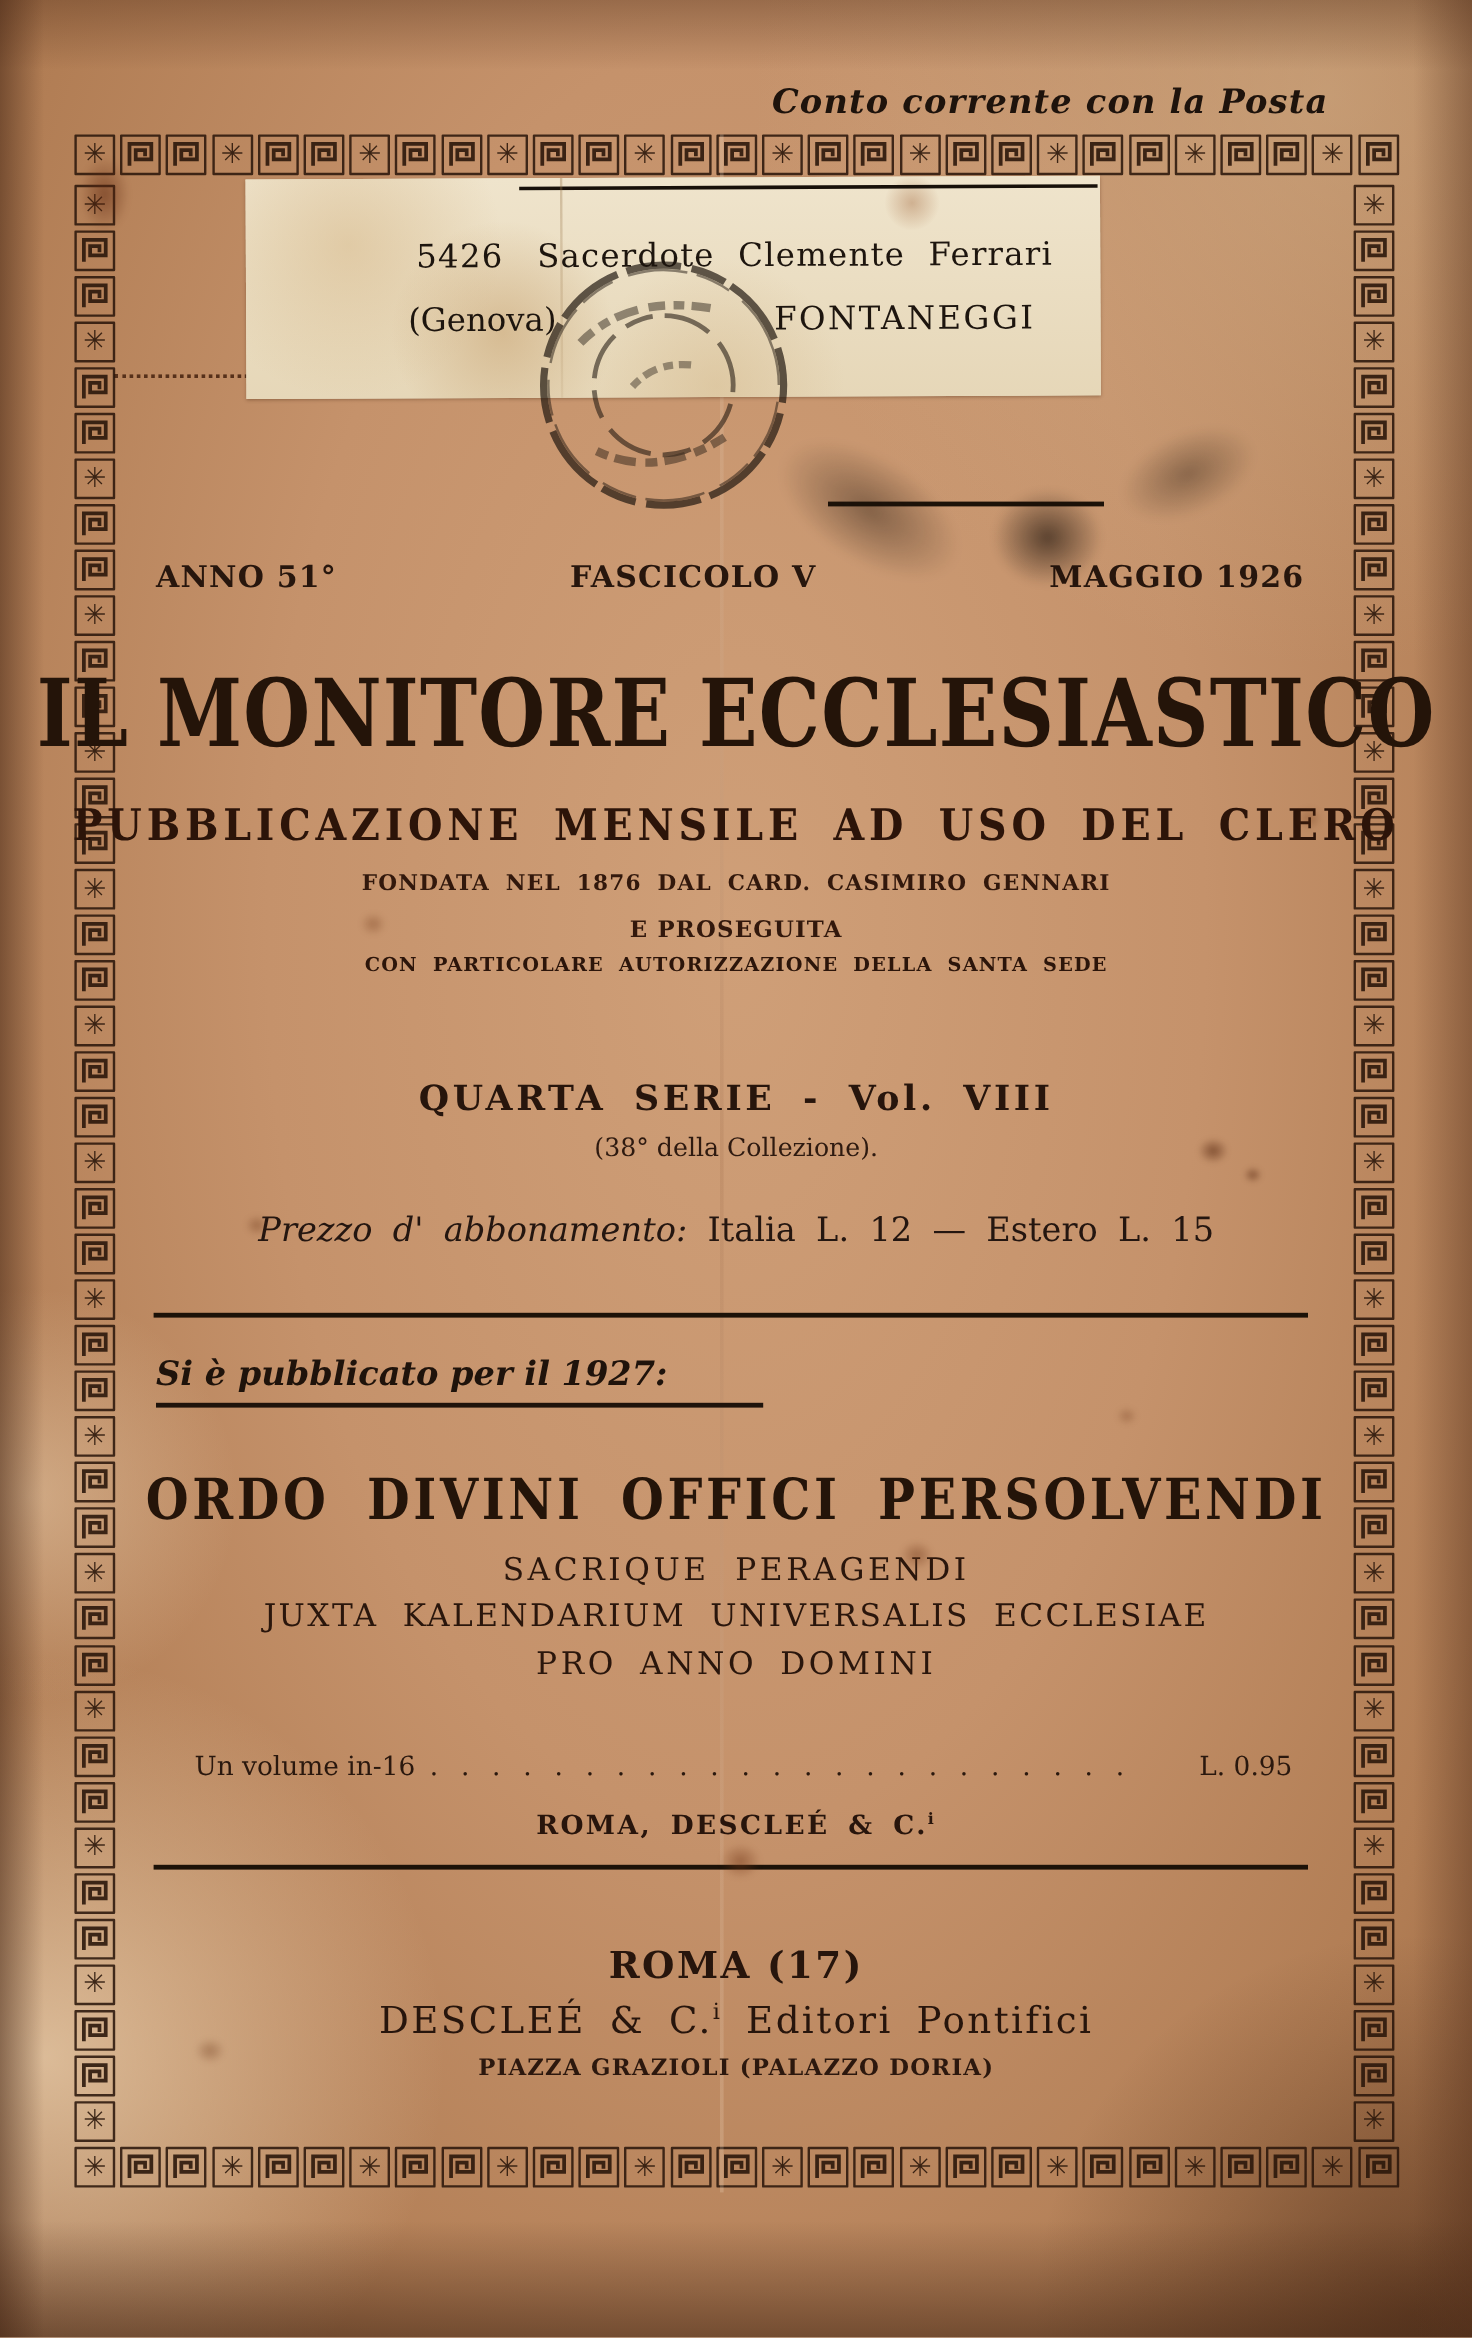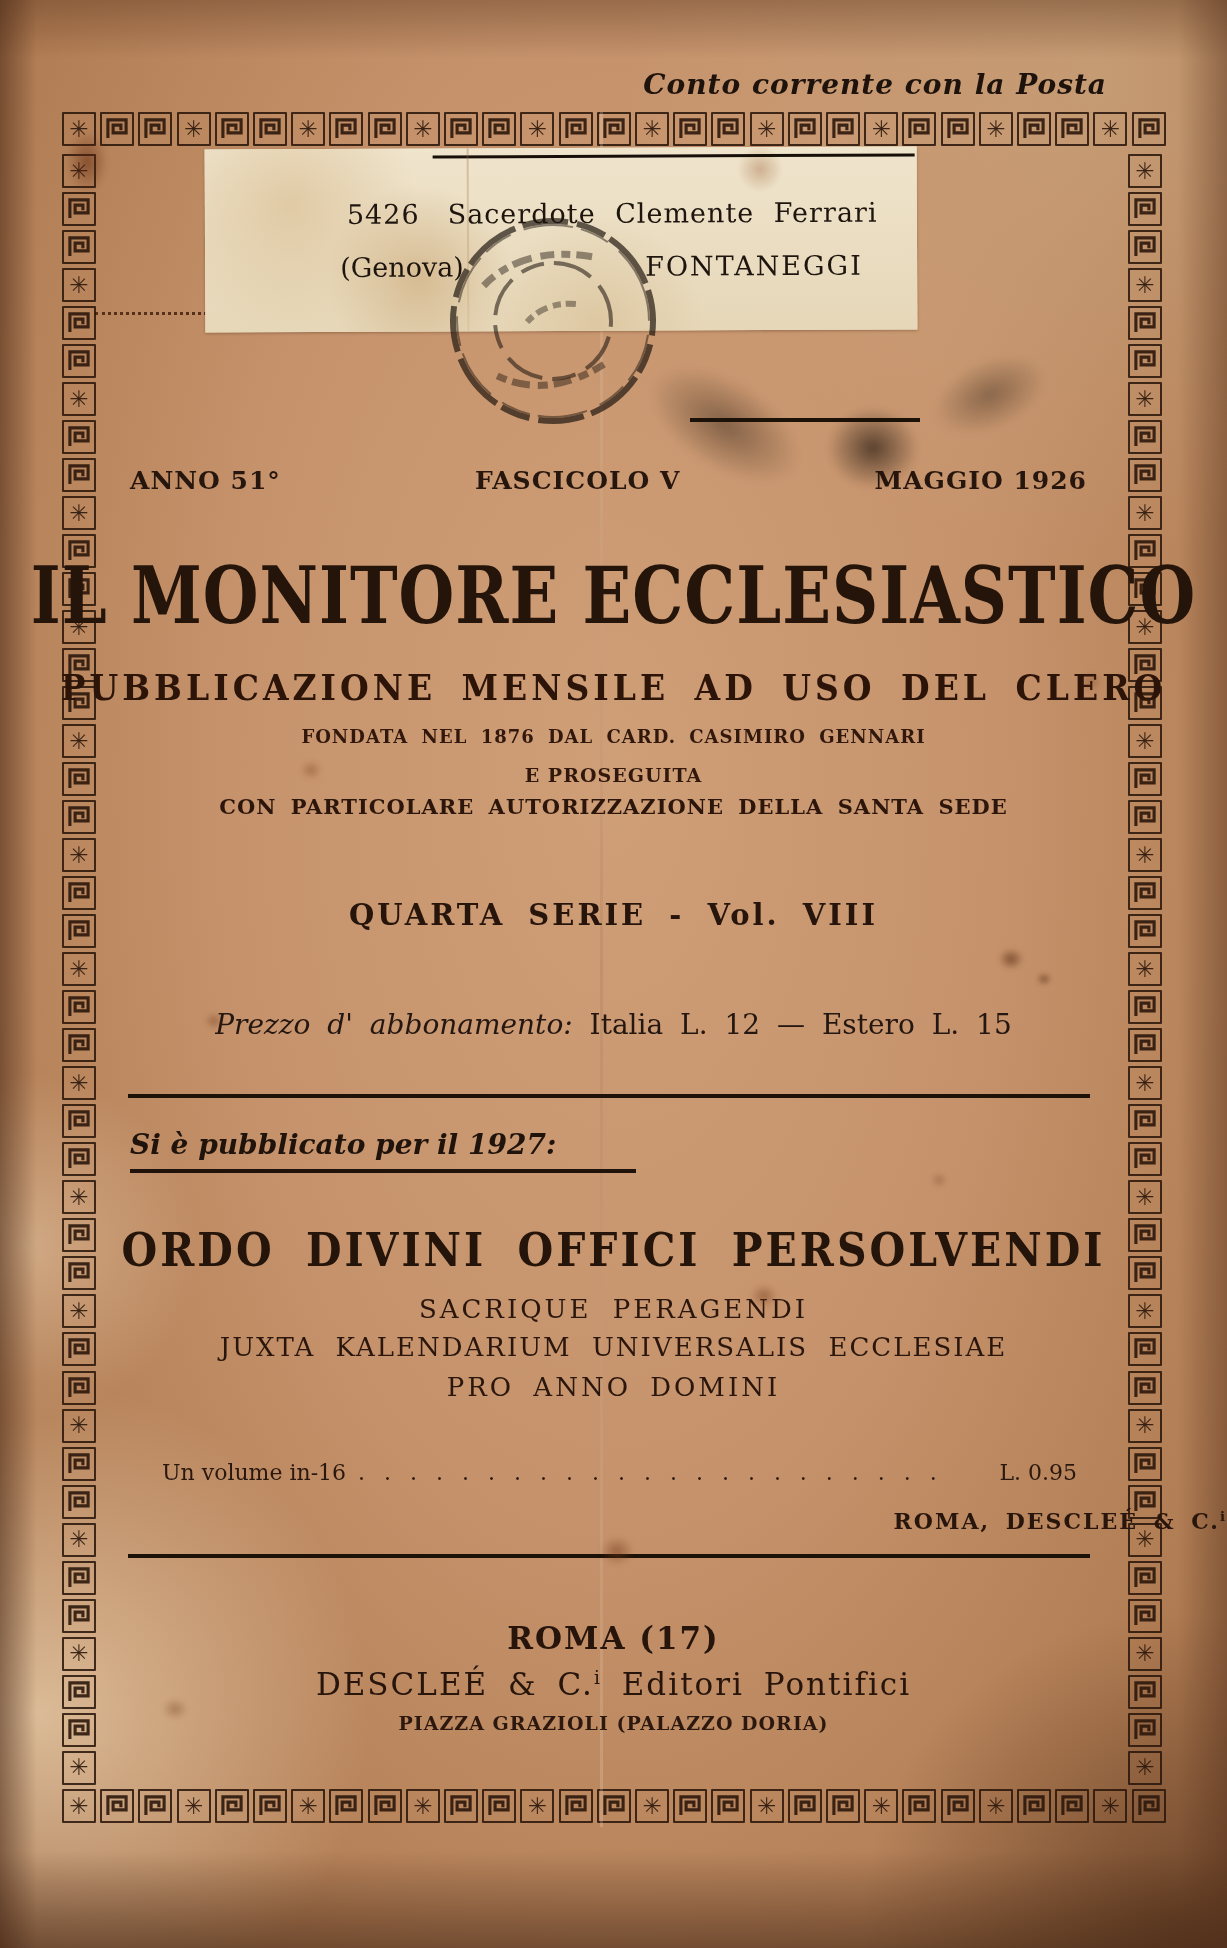--- a/index.html
+++ b/index.html
@@ -64,37 +64,37 @@
   .postal-note{top:68px; left:0; right:120px; text-align:right;
     font-style:italic; font-weight:bold; font-size:28px; letter-spacing:1px; color:#1e130c; z-index:3;}
   .issue-row{top:466px; left:130px; right:140px; display:flex; justify-content:space-between;
     font-weight:bold; font-size:25px; letter-spacing:1px; color:#27160d; z-index:3;text-align:right;}
   .masthead{top:550px; font-weight:bold; font-size:64px; letter-spacing:1px; color:#241409;
     transform:scaleY(1.22); transform-origin:top; white-space:nowrap; z-index:3;}
   .subtitle{top:666px; font-weight:bold; font-size:33px; letter-spacing:4px; word-spacing:10px;
     color:#2c1409; transform:scaleY(1.1); transform-origin:top; z-index:3;}
   .founded{top:726px; font-weight:bold; font-size:18px; letter-spacing:1px; word-spacing:6px; color:#32180c; z-index:3;}
   .cont1{top:764px; font-weight:bold; font-size:19px; letter-spacing:1px; color:#32180c; z-index:3;}
-  .cont2{top:794px; font-weight:bold; font-size:21px; letter-spacing:1px; word-spacing:6px; color:#2c150a; z-index:3;}
+  .cont2{top:794px; font-weight:bold; font-size:16px; letter-spacing:1px; word-spacing:6px; color:#2c150a; z-index:3;}
   .series{top:898px; font-weight:bold; font-size:29px; letter-spacing:3px; word-spacing:10px; color:#27150c; z-index:3;}
   .collection{top:944px; font-size:21px; color:#2e1a10; z-index:3;}
   .price-row{top:1008px; font-size:28px; color:#241610; word-spacing:8px; z-index:3;}
   .price-row .lbl{font-style:italic;}
   .rule{height:4px; background:#1c1208; z-index:3;}
   .announce{top:1128px; left:130px; font-weight:bold; font-style:italic; font-size:28px;
     color:#1f130b; border-bottom:4px solid #1f130b; padding:0 80px 8px 0; z-index:3;}
   .ordo-title{top:1222px; font-weight:bold; font-size:41px; letter-spacing:3px; word-spacing:14px;
     color:#241409; transform:scaleY(1.15); transform-origin:top; z-index:3;}
   .ordo2{top:1294px; font-size:26px; letter-spacing:3px; word-spacing:10px; color:#2a160c; z-index:3;}
   .ordo3{top:1332px; font-size:26px; letter-spacing:2px; word-spacing:10px; color:#2a160c; z-index:3;}
   .ordo4{top:1372px; font-size:26px; letter-spacing:3px; word-spacing:8px; color:#2a160c; z-index:3;}
   .volume-row{top:1460px; left:162px; right:150px; display:flex; align-items:baseline;
     font-size:22px; color:#2a180e; z-index:3;}
   .volume-row .dots{flex:1; overflow:hidden; white-space:nowrap; margin:0 12px; letter-spacing:6px;}
-  .pub-inline{top:1508px; font-weight:bold; font-size:22px; letter-spacing:2px; word-spacing:6px; color:#28150c; z-index:3;text-align:right;}
+  .pub-inline{top:1508px; font-weight:bold; font-size:22px; letter-spacing:2px; word-spacing:6px; color:#28150c; z-index:3;}
   .f-city{top:1620px; font-weight:bold; font-size:31px; letter-spacing:2px; color:#27150c; z-index:3;}
   .f-pub{top:1666px; font-size:31px; letter-spacing:2px; word-spacing:8px; color:#27150c; z-index:3;}
   .f-addr{top:1712px; font-weight:bold; font-size:19px; letter-spacing:1px; color:#2c180e; z-index:3;}
   .f-year{top:1742px; font-size:24px; letter-spacing:2px; color:#2a170d; z-index:3;}
   sup{font-size:60%;}
 
   .stain{border-radius:50%; filter:blur(2px); z-index:4;}
   .fold{left:600px; top:112px; width:3px; height:1715px;
     background:linear-gradient(180deg, rgba(255,240,220,.22), rgba(120,70,40,.12), rgba(255,240,220,.2)); z-index:2;}
 </style>
@@ -768,20 +768,21 @@
     <span>FASCICOLO V</span>
     <span>MAGGIO 1926</span>
   </div>
 
   <div class="abs ctr masthead">IL MONITORE ECCLESIASTICO</div>
   <div class="abs ctr subtitle">PUBBLICAZIONE MENSILE AD USO DEL CLERO</div>
   <div class="abs ctr founded">FONDATA NEL 1876 DAL CARD. CASIMIRO GENNARI</div>
   <div class="abs ctr cont1">E PROSEGUITA</div>
   <div class="abs ctr cont2">CON PARTICOLARE AUTORIZZAZIONE DELLA SANTA SEDE</div>
   <div class="abs ctr series">QUARTA SERIE - Vol. VIII</div>
+  <div class="abs ctr collection">(38° della Collezione).</div>
 
   <div class="abs ctr price-row">
     <span class="lbl">Prezzo d' abbonamento:</span>
     <span>Italia L. 12 — Estero L. 15</span>
   </div>
 
   <div class="abs rule" style="left:128px; top:1094px; width:962px;"></div>
 
   <div class="abs announce">Si è pubblicato per il 1927:</div>
 

